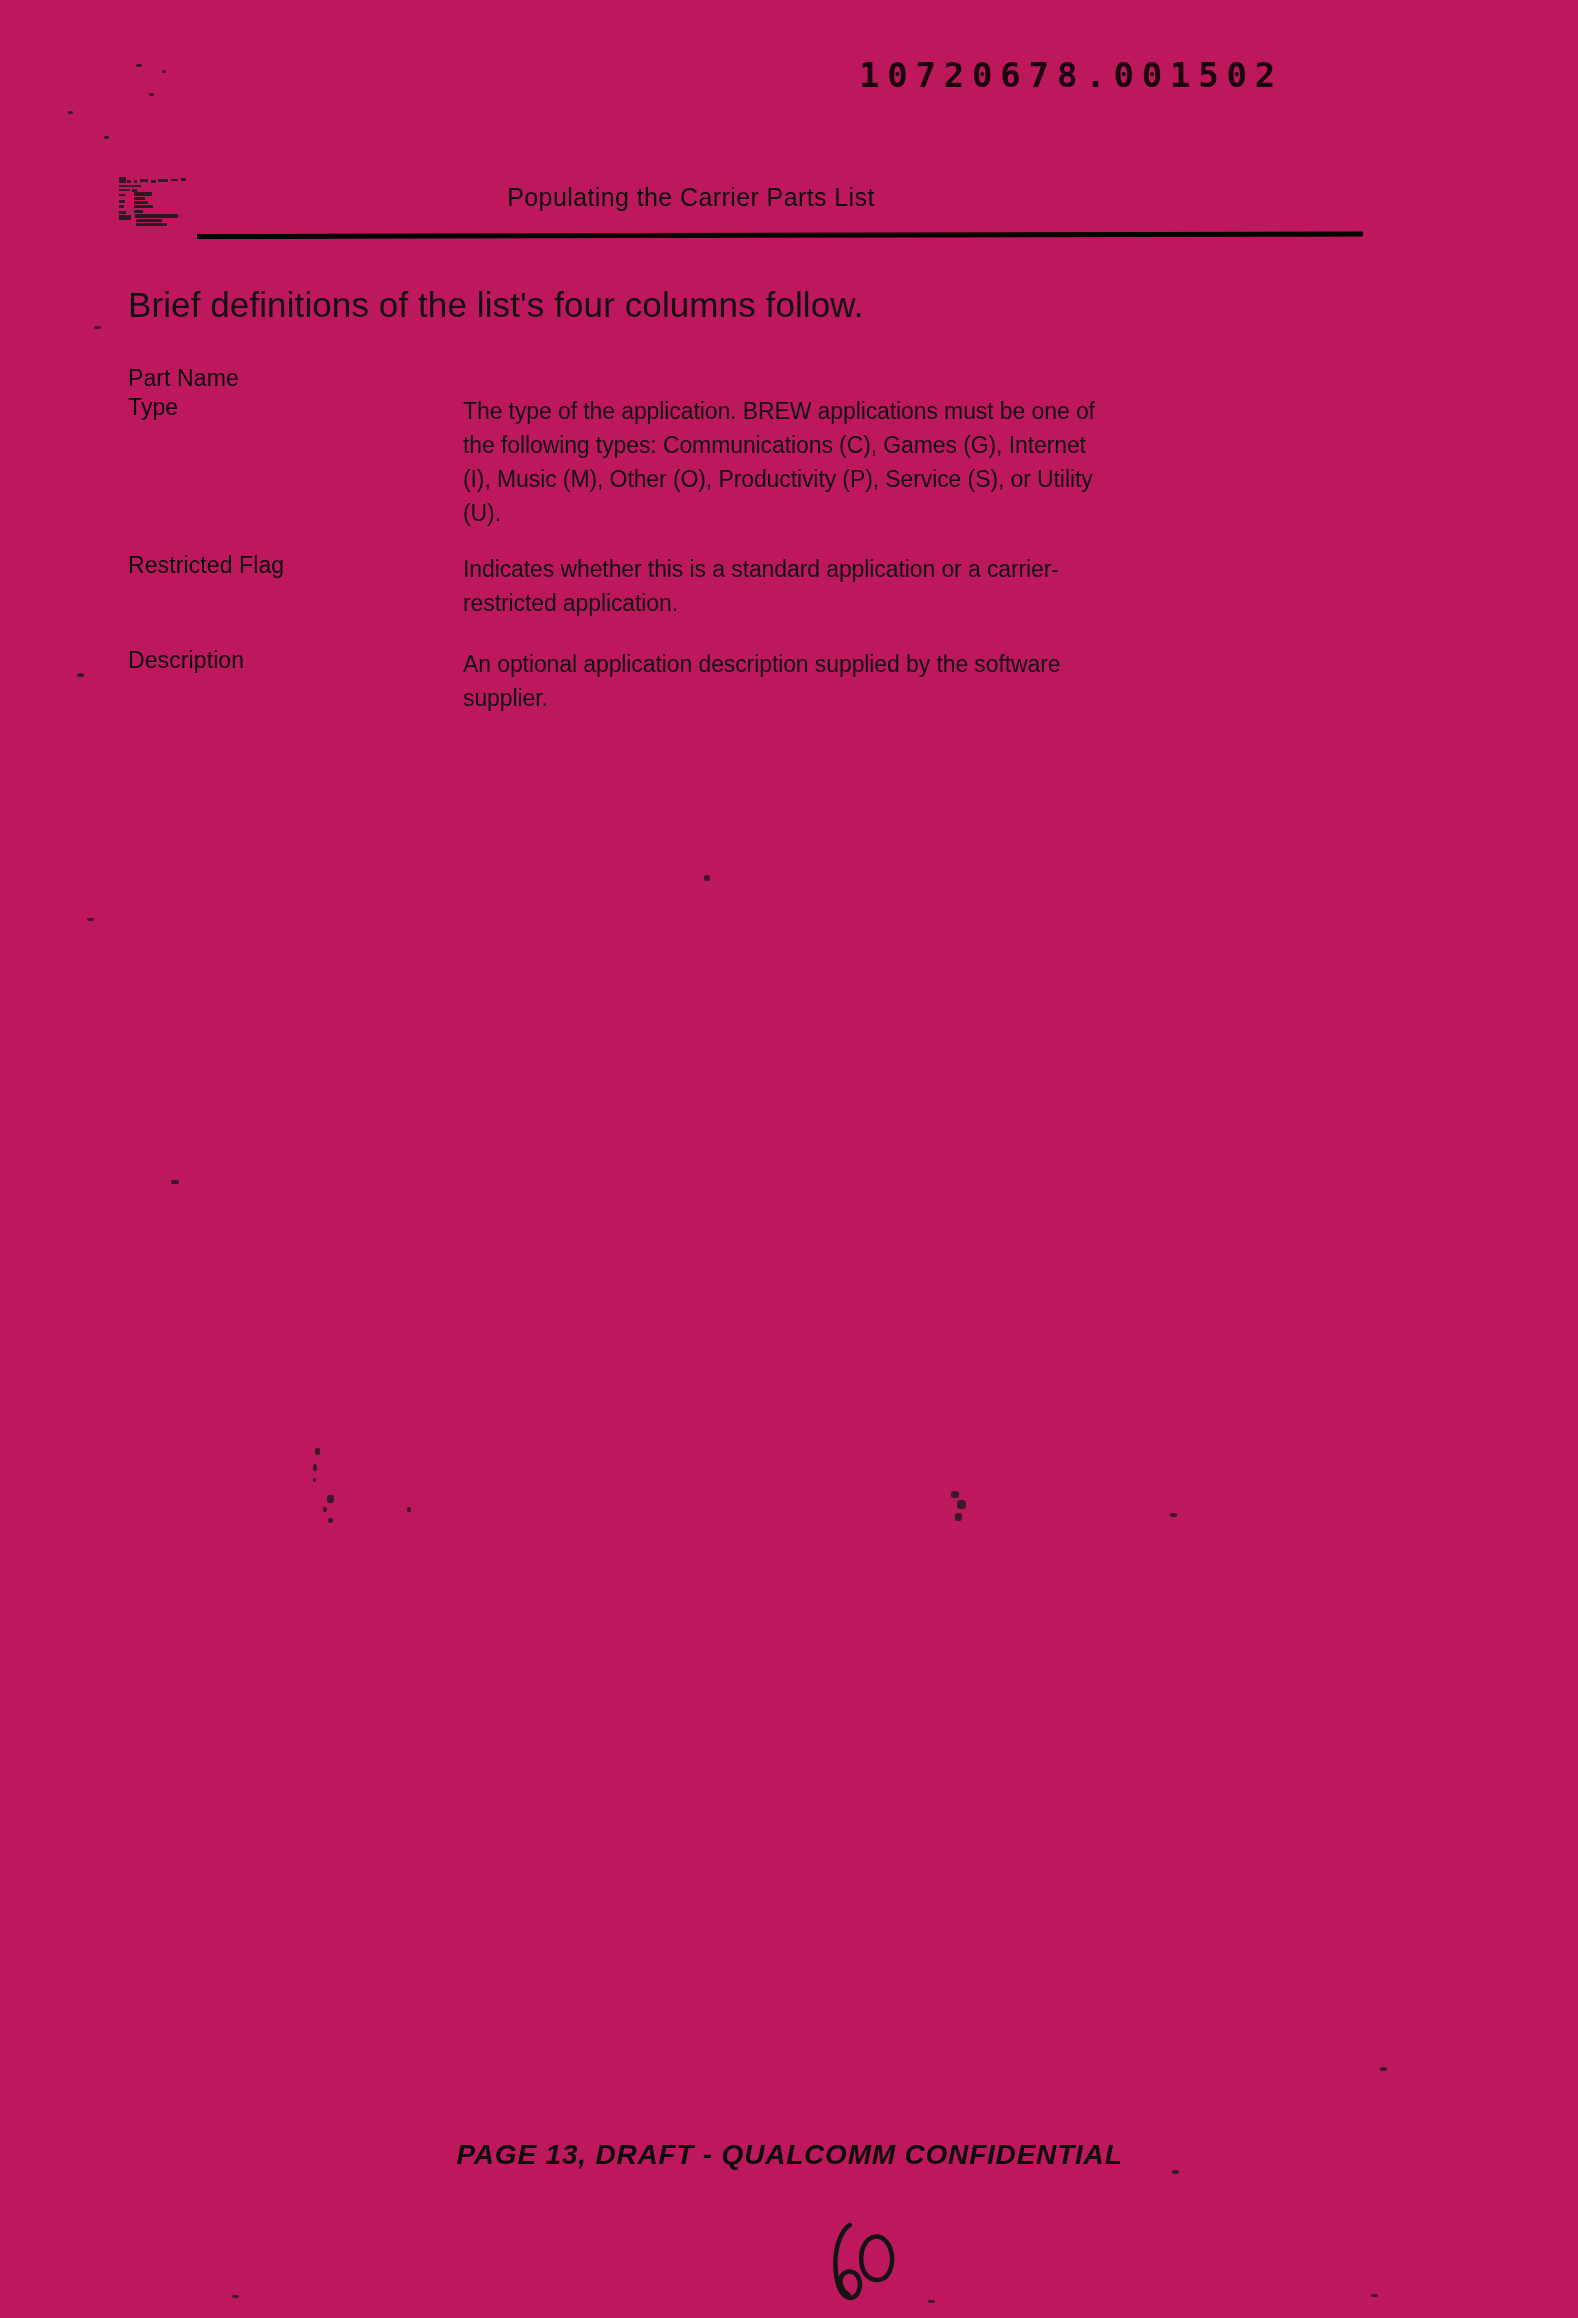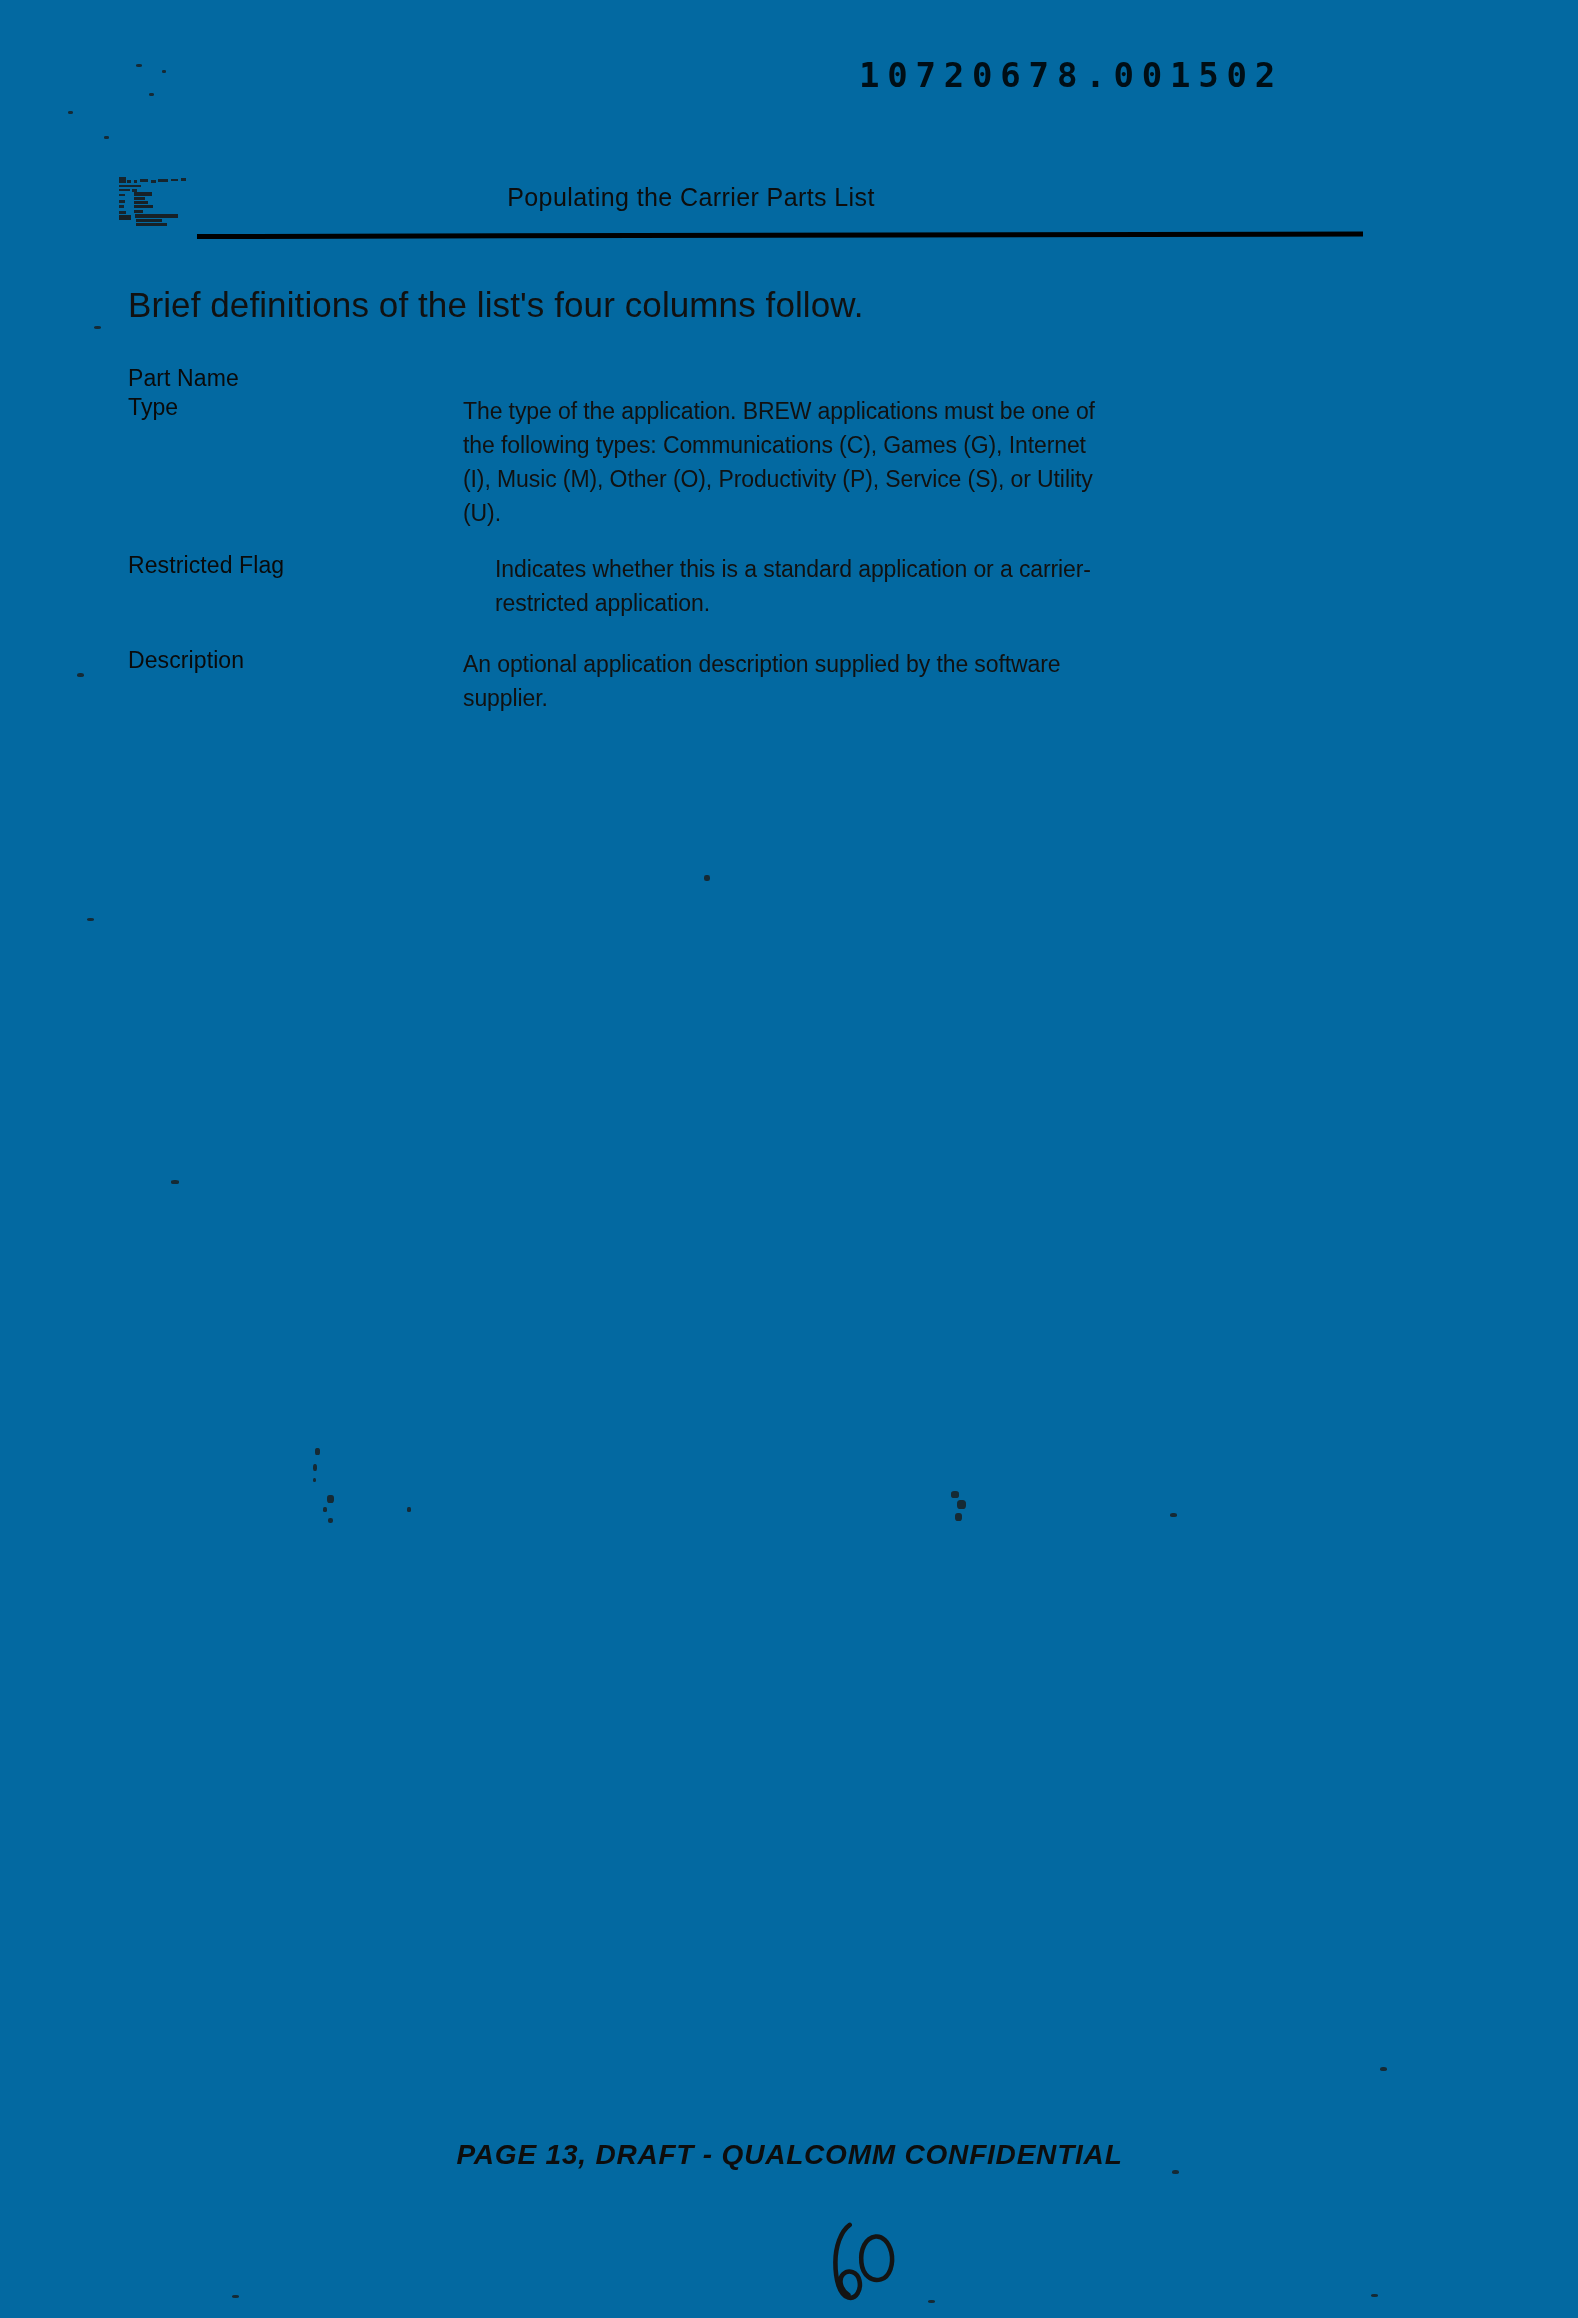--- a/index.html
+++ b/index.html
@@ -10,21 +10,21 @@
 
   body {
     font-family: "Liberation Sans", sans-serif;
     color: #000000;
   }
 
   .page {
     position: relative;
     width: 1579px;
     height: 2319px;
-    background: #0369a1;
+    background: #be185d;
     overflow: hidden;
   }
 
   
   .bates-stamp {
     position: absolute;
     left: 859px;
     top: 55px;
     font-family: "DejaVu Sans Mono", monospace;
     font-size: 34px;
@@ -213,21 +213,21 @@
 
     <div class="def-row" style="margin-bottom:29px;">
       <div class="def-term">Part Name</div>
     </div>
 
     <div class="def-row" style="margin-bottom:22px;">
       <div class="def-term">Type</div>
       <div class="def-desc">The type of the application. BREW applications must be one of the following types: Communications (C), Games (G), Internet (I), Music (M), Other (O), Productivity (P), Service (S), or Utility (U).</div>
     </div>
 
-    <div class="def-row" style="margin-bottom:27px;padding-left:32px;">
+    <div class="def-row" style="margin-bottom:27px;">
       <div class="def-term">Restricted Flag</div>
       <div class="def-desc">Indicates whether this is a standard application or a carrier-restricted application.</div>
     </div>
 
     <div class="def-row">
       <div class="def-term">Description</div>
       <div class="def-desc">An optional application description supplied by the software supplier.</div>
     </div>
 
   </div>

